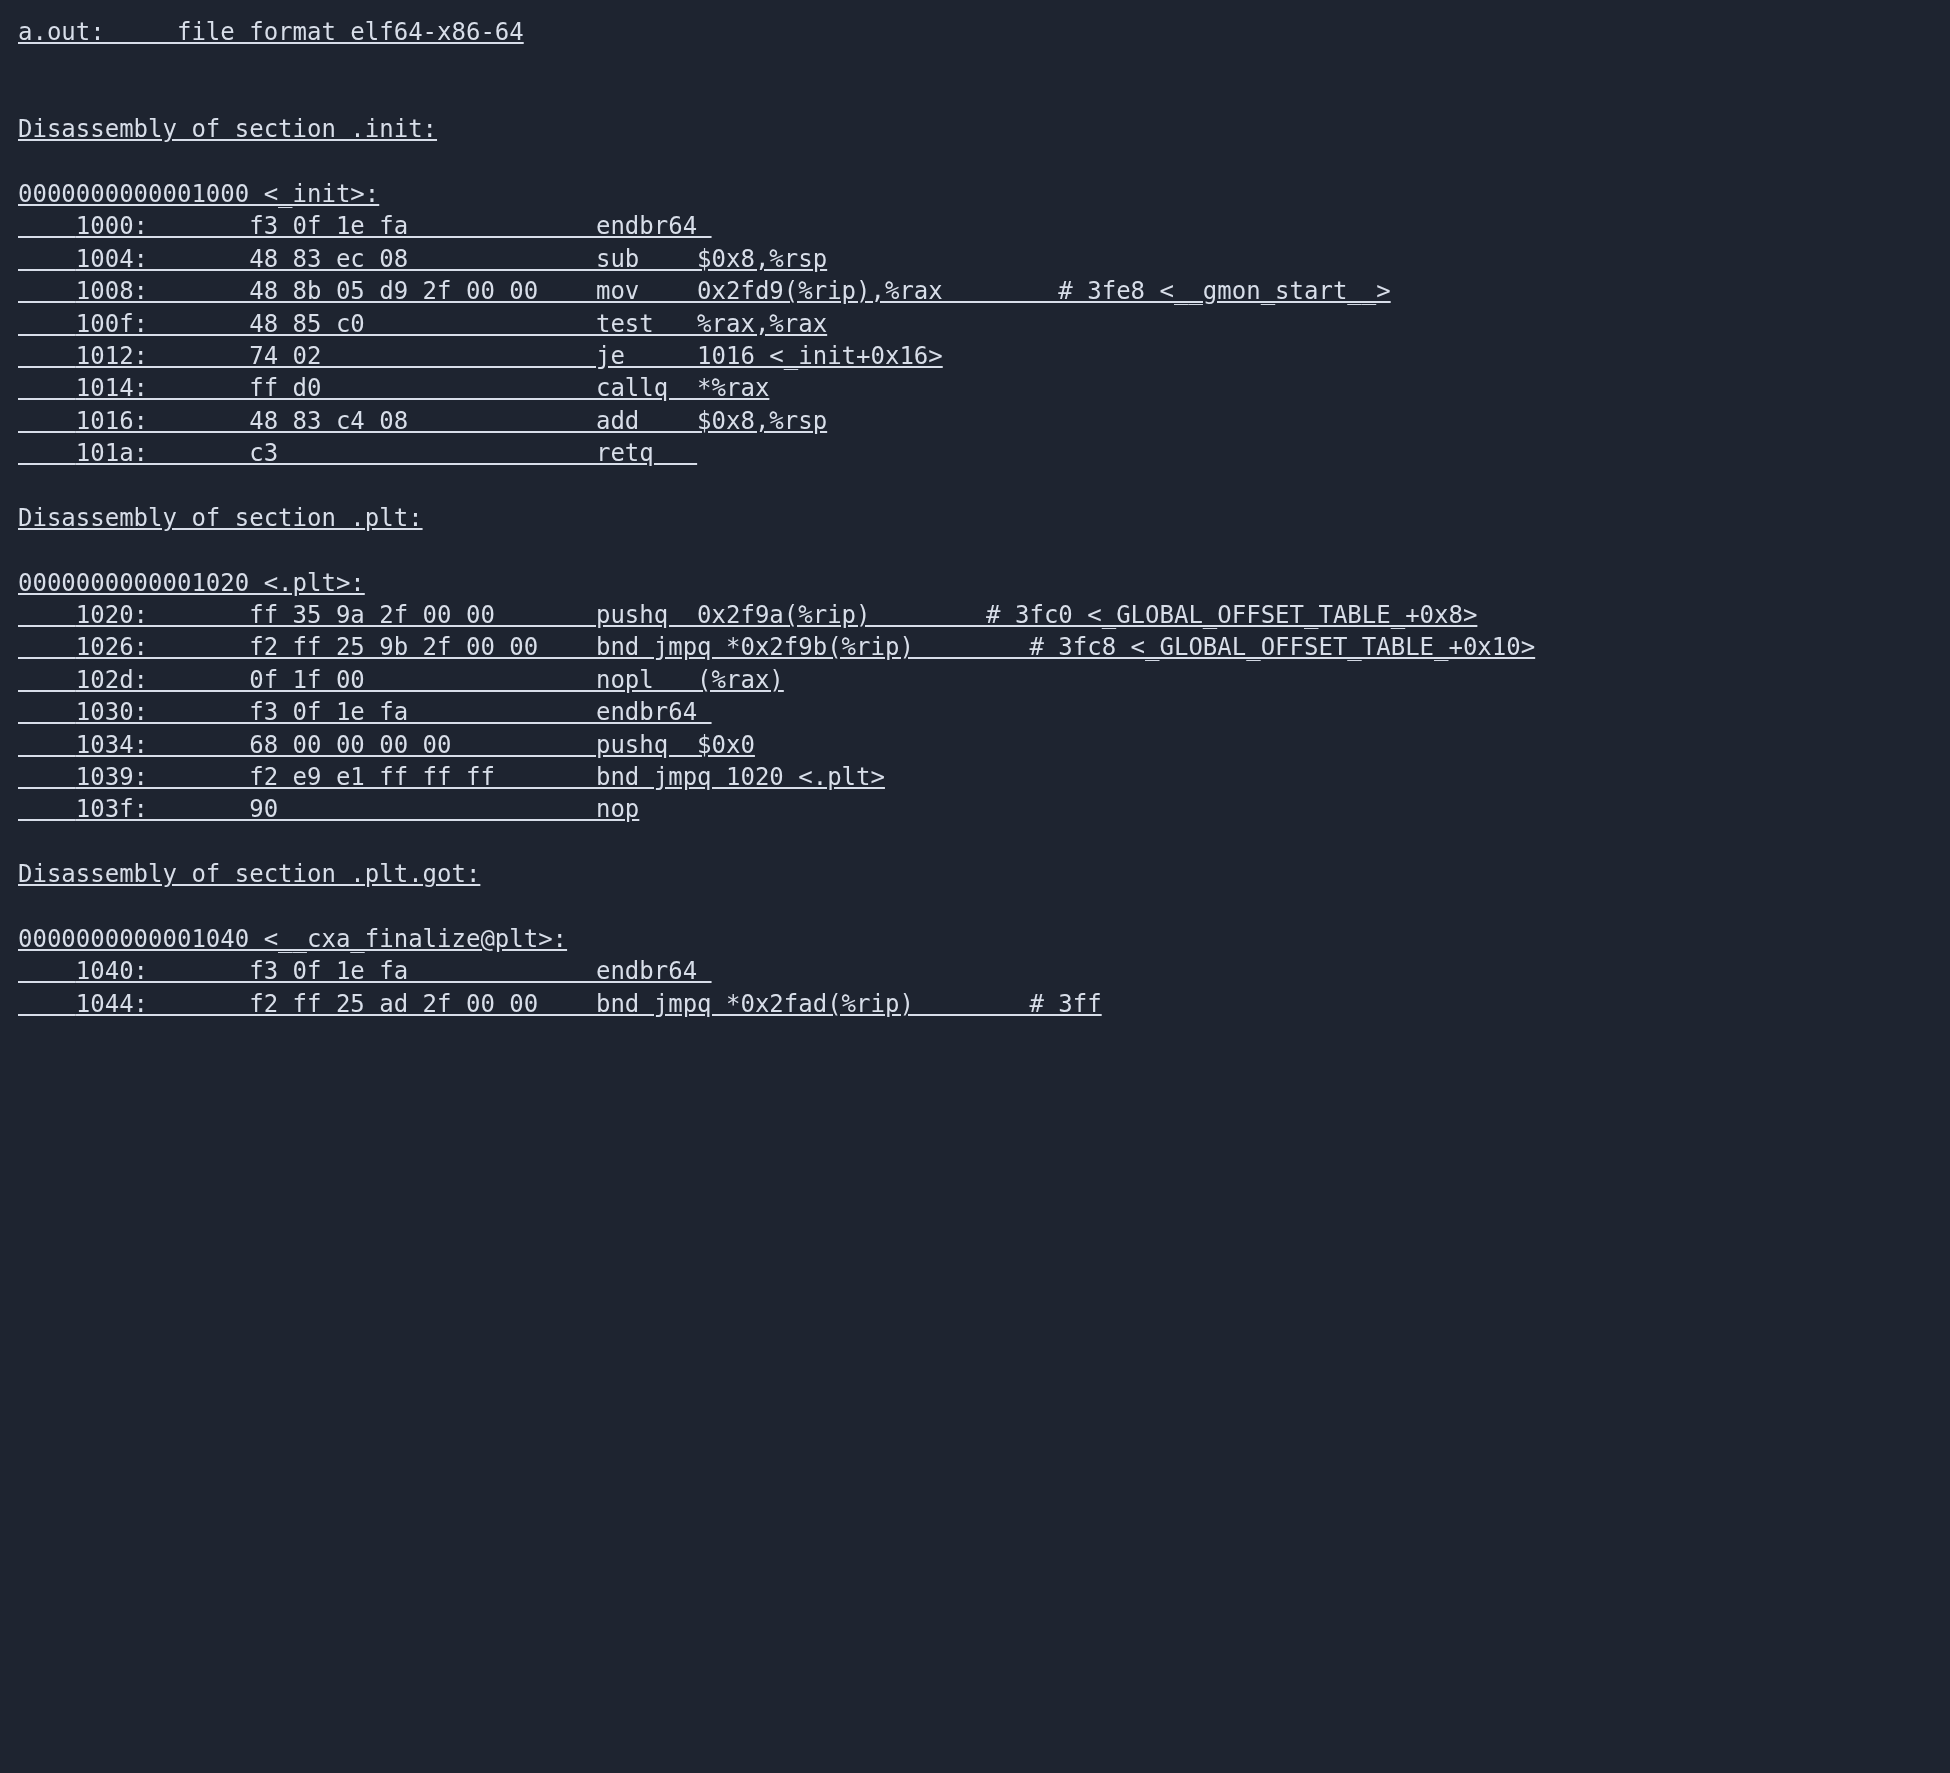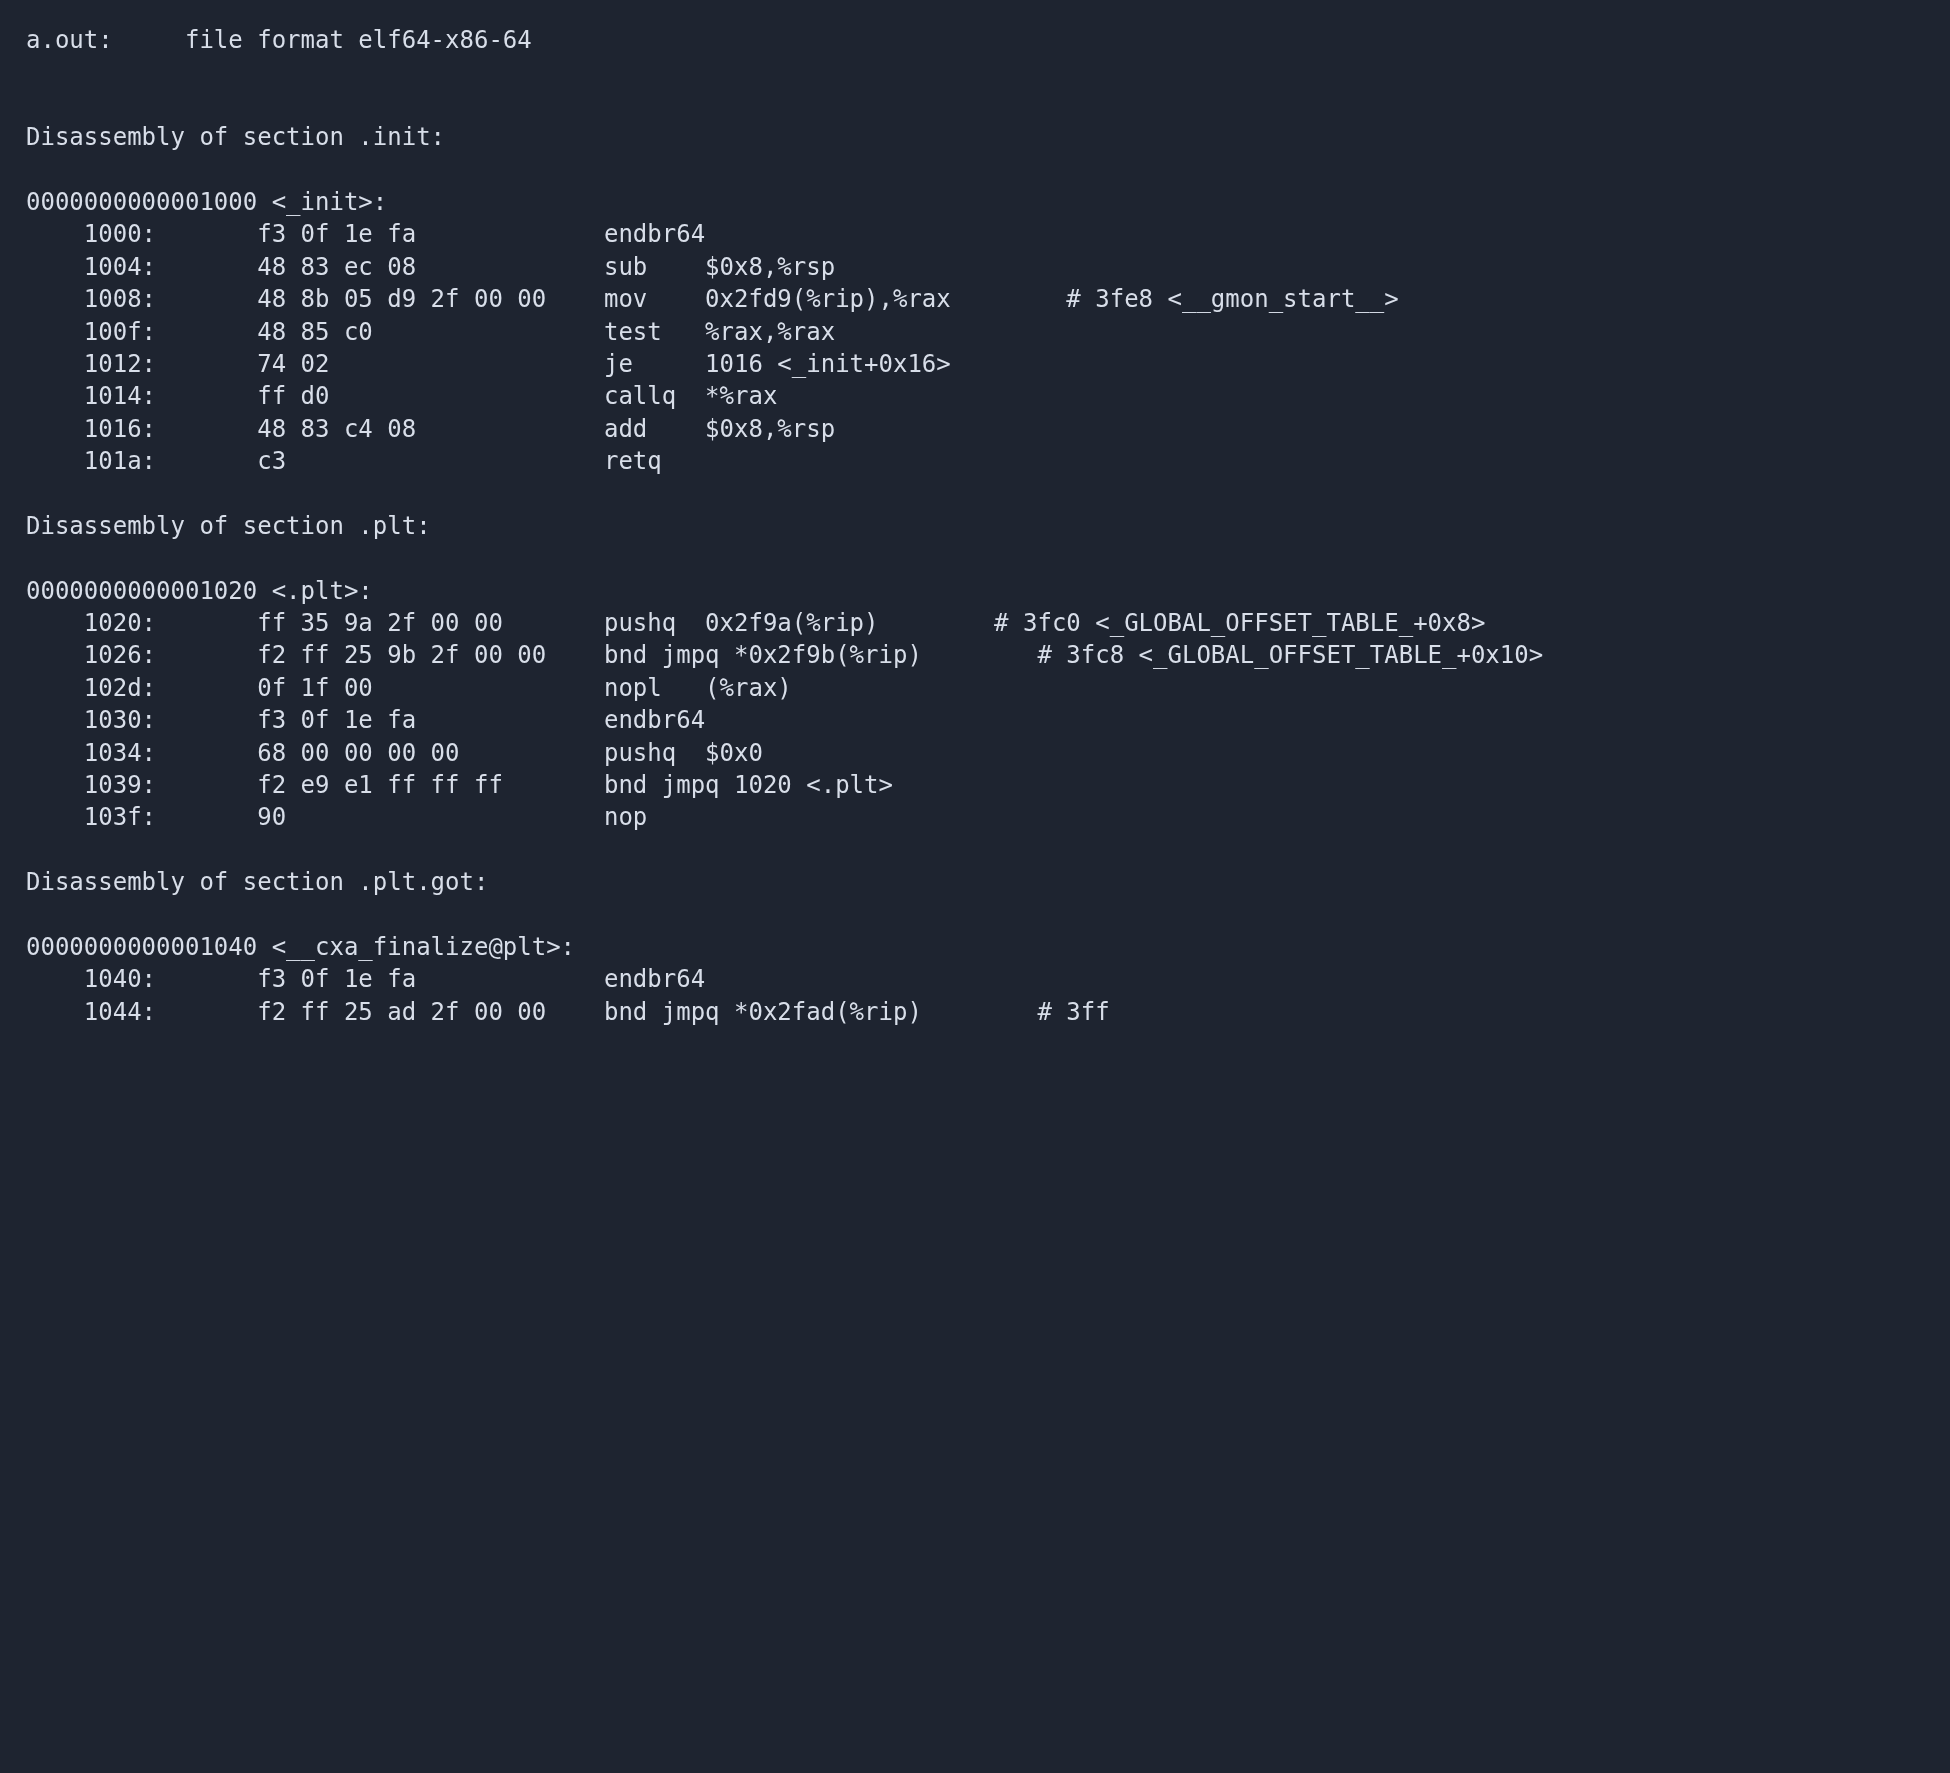--- a/index.html
+++ b/index.html
@@ -5,24 +5,25 @@
   html, body {
     margin: 0;
     padding: 0;
     background: #1e2430;
     color: #d8dee9;
     font-family: "DejaVu Sans Mono", "Liberation Mono", Consolas, monospace;
     font-size: 24px;
     line-height: 1.35;
   }
   pre {
-    margin: 16px;
+    margin: 8px;
     padding: 8px 10px;
     white-space: pre-wrap;
     word-break: break-all;
+    text-decoration: underline;
   }
 </style>
 </head>
 <body>
 
 <pre id="output">a.out:     file format elf64-x86-64
 
 
 Disassembly of section .init:
 

